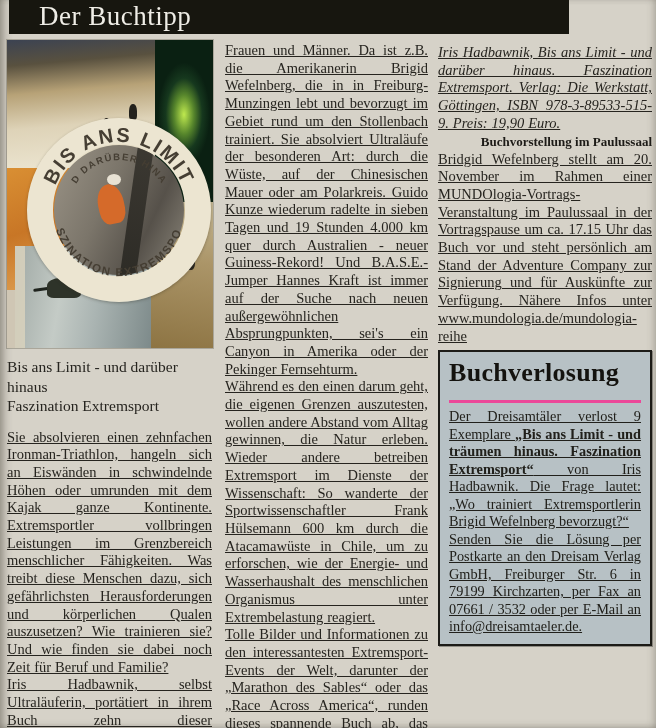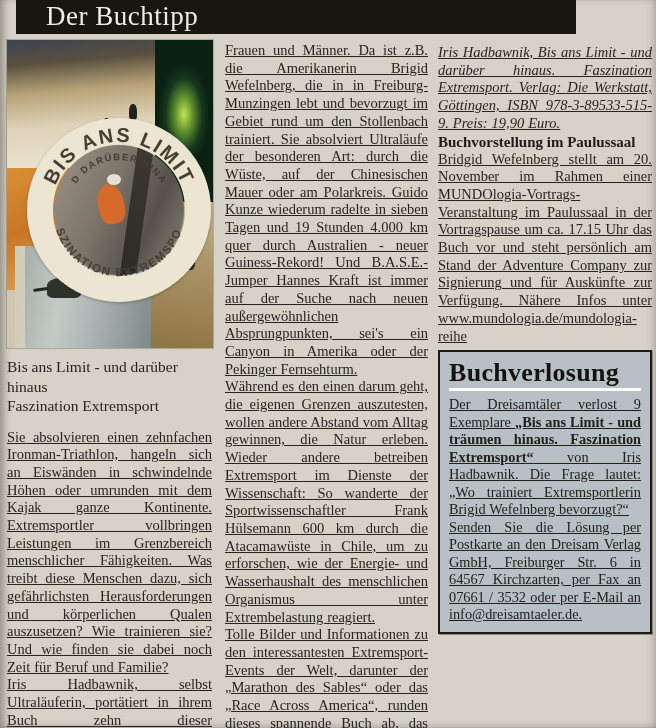--- a/index.html
+++ b/index.html
@@ -5,37 +5,37 @@
   html,body{margin:0;padding:0;}
   body{background:#8a8880; font-family:"Liberation Serif","DejaVu Serif",serif;}
   #page{
     position:relative; width:656px; height:728px; margin:0 auto;
     background:#d6d2c8;
     box-shadow: inset 8px 0 10px -5px rgba(60,55,45,.45), inset -5px 0 8px -4px rgba(60,55,45,.3), inset 0 -4px 8px -4px rgba(60,55,45,.25);
     overflow:hidden;
     color:#24221f;
   }
   
-  .band{position:absolute; left:16px; top:0; width:560px; height:34px; background:#17160f;}
+  .band{position:absolute; left:9px; top:0; width:560px; height:34px; background:#17160f;}
   .band h1{margin:0; padding-left:30px; font-size:27px; line-height:33px; font-weight:normal; color:#efede6; letter-spacing:.5px;}
 
   
   .col{position:absolute; top:40px;}
   .col-left{left:7px;  width:205px;}
   .col-mid {left:225px; top:42px; width:203px;}
   .col-right{left:438px; top:44px; width:214px;}
 
   p.body{
     margin:0; font-size:14.5px; line-height:17.7px; text-align:justify;
     hyphens:auto; -webkit-hyphens:auto; word-spacing:.02em; color:#26241f;text-decoration:underline;
   }
   p.body + p.body{margin-top:0px;}
   .italic{font-style:italic;}
   .bold{font-weight:bold;}
-  .subhead{font-weight:bold; font-size:15px; line-height:18px; margin:0; color:#1d1b17;}
+  .subhead{font-weight:bold; font-size:13px; line-height:18px; margin:0; color:#1d1b17;text-align:right;}
 
   
   .cover{position:relative; width:206px; height:308px; background:#cfc6b4; overflow:hidden;
          box-shadow:0 0 0 1px rgba(90,85,70,.35);}
   .ph{position:absolute;}
   .ph-snow{left:0; top:0; width:206px; height:128px;
     background:linear-gradient(175deg,#3c4352 0%,#59513f 18%,#b7a277 38%,#ded3b8 62%,#efe9d6 100%);}
   .ph-dive{left:148px; top:0; width:58px; height:162px;
     background:radial-gradient(ellipse 26px 52px at 50% 46%, #bfe94f 0%, #57862c 38%, #16381e 70%, #0a2012 100%);}
   .ph-desert{left:0; top:128px; width:92px; height:122px;
@@ -69,21 +69,21 @@
   .caption{margin-top:9px; font-size:15.5px; line-height:19.5px; color:#26241f;}
 
   
   .raffle{
     margin-top:5px; box-sizing:border-box; width:214px;
     background:#b7c1c5; border:2px solid #1c1b17; padding:6px 9px 8px 9px;
     box-shadow:1px 1px 0 rgba(40,40,35,.4);
   }
   .raffle h2{
     margin:0 0 5px 0; font-size:26px; line-height:30px; font-weight:bold; color:#14130f;
-    border-bottom:3px solid #ffffff; padding-bottom:0; letter-spacing:.3px;
+    border-bottom:3px solid #ec4899; padding-bottom:12px; letter-spacing:.3px;
   }
   .raffle p.body{font-size:14.3px; line-height:17.5px; color:#21201b;}
 </style>
 </head>
 <body>
 
 <div id="page">
 
   <div class="band">
     <h1>Der Buchtipp</h1>
@@ -138,17 +138,17 @@
   </div>
 
   <div class="col col-right">
     <p class="body italic">Iris Hadbawnik, Bis ans Limit - und darüber hinaus. Faszination Extremsport. Verlag: Die Werkstatt, Göttingen, ISBN 978-3-89533-515-9. Preis: 19,90 Euro.</p>
     <p class="subhead">Buchvorstellung im Paulussaal</p>
     <p class="body">Bridgid Wefelnberg stellt am 20. November im Rahmen einer MUNDOlogia-Vortrags-Veranstaltung im Paulussaal in der Vortragspause um ca. 17.15 Uhr das Buch vor und steht persönlich am Stand der Adventure Company zur Signierung und für Auskünfte zur Verfügung. Nähere Infos unter www.mundologia.de/mundologia-reihe</p>
 
     <div class="raffle">
       <h2>Buchverlosung</h2>
       <p class="body"><span>Der Dreisamtäler verlost 9 Exemplare </span><span class="bold">„Bis ans Limit - und träumen hinaus. Faszination Extremsport“</span><span> von Iris Hadbawnik. Die Frage lautet: „Wo trainiert Extremsportlerin Brigid Wefelnberg bevorzugt?“</span></p>
-      <p class="body">Senden Sie die Lösung per Postkarte an den Dreisam Verlag GmbH, Freiburger Str. 6 in 64567 Kirchzarten, per Fax an 07661 / 3532 oder per E-Mail an info@dreisamtaeler.de.</p>
+      <p class="body">Senden Sie die Lösung per Postkarte an den Dreisam Verlag GmbH, Freiburger Str. 6 in 79199 Kirchzarten, per Fax an 07661 / 3532 oder per E-Mail an info@dreisamtaeler.de.</p>
     </div>
   </div>
 
 </div>
 
 </body></html>

